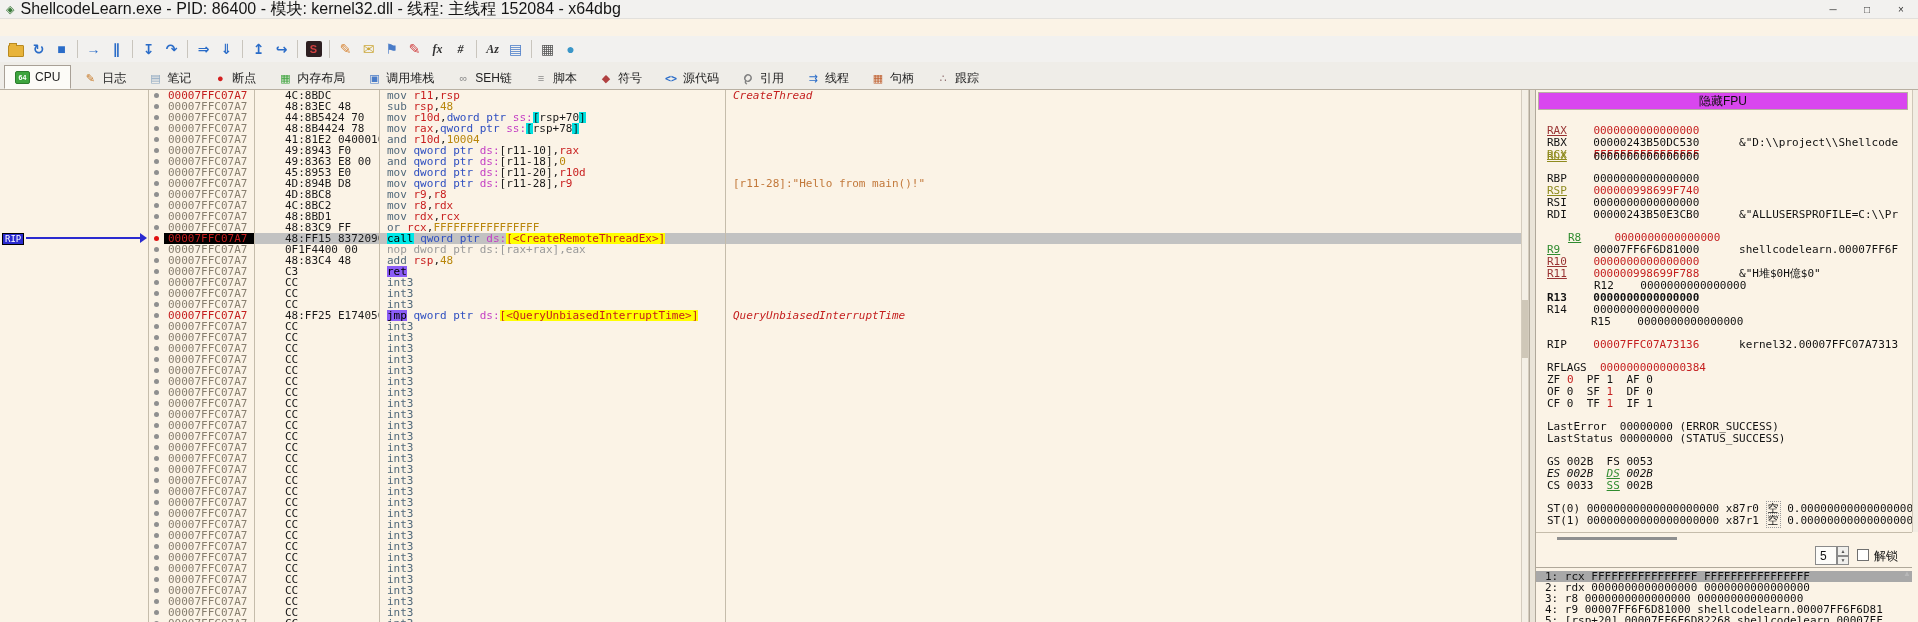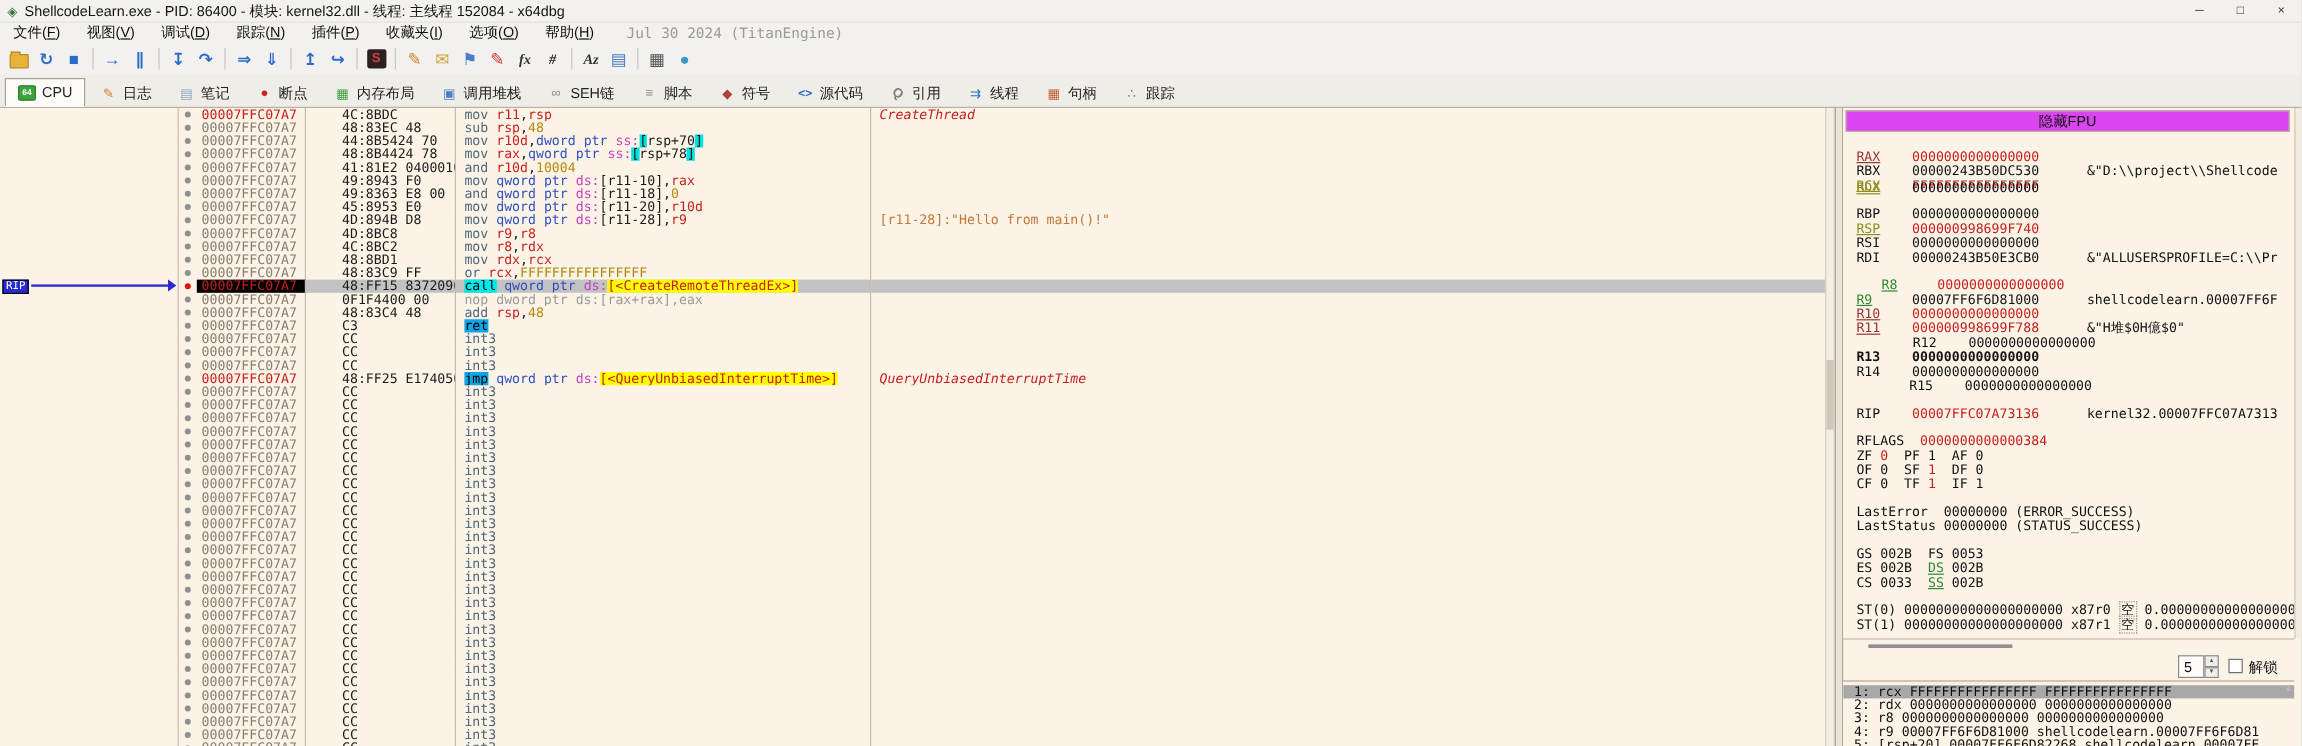--- a/index.html
+++ b/index.html
@@ -1,21 +1,21 @@
 <!DOCTYPE html>
 <html><head>
 <meta charset="utf-8">
 <style>
   html,body{margin:0;padding:0;background:#d8d8d8;}
   #win{position:relative;width:1918px;height:622px;background:#fbf3e6;overflow:hidden;
        font-family:"Liberation Sans","DejaVu Sans",sans-serif;font-size:12px;color:#111;}
   
   #titlebar{position:absolute;left:0;top:0;width:1918px;height:18px;background:#f2f1ef;border-bottom:1px solid #e2e0dc;display:flex;align-items:center;}
   #appicon{font-size:11px;color:#3a7a3a;margin:0 6px 0 6px;}
-  #title{font-size:12px;color:#151515;white-space:nowrap;}
+  #title{font-size:16px;color:#151515;white-space:nowrap;}
   #winbtns{position:absolute;right:0;top:0;height:18px;display:flex;}
   .wbtn{width:34px;height:18px;display:flex;align-items:center;justify-content:center;font-size:10px;color:#333;}
   #menubar{position:absolute;left:0;top:19px;width:1918px;height:17px;background:#f2f1ef;display:flex;align-items:center;}
   .mitem{padding:1px 11px;white-space:nowrap;color:#111;}
   #buildinfo{margin-left:16px;color:#9a9a9a;font-family:"DejaVu Sans Mono",monospace;font-size:12px;white-space:nowrap;}
   #toolbar{position:absolute;left:0;top:36px;width:1918px;height:26px;background:#f2f1ef;display:flex;align-items:center;padding-left:4px;box-sizing:border-box;}
   .ticon{width:23px;height:22px;display:inline-flex;align-items:center;justify-content:center;font-size:14px;font-weight:bold;}
   .ticon.tx{font-size:12px;font-style:italic;color:#333;font-weight:bold;font-family:"Liberation Serif","DejaVu Serif",serif;}
   .tsep{width:1px;height:18px;background:#c9c5bd;margin:0 4px;}
   .sbadge{display:inline-flex;align-items:center;justify-content:center;width:16px;height:16px;background:#2e1f21;color:#d04040;font-size:11px;font-weight:bold;border-radius:2px;}
@@ -37,21 +37,21 @@
   .dot{width:5px;height:5px;border-radius:50%;background:#8f8f8f;}
   .dot.red{background:#e01010;}
   .c-addr{width:86px;flex:none;padding-left:4px;border-right:1px solid #c5bcab;overflow:hidden;}
   .a0{color:#877e6e;} .a1{color:#c41e1e;} 
   .c-bytes{width:94px;flex:none;padding-left:30px;border-right:1px solid #c5bcab;overflow:hidden;color:#1a1a1a;}
   .c-ins{width:338px;flex:none;padding-left:7px;border-right:1px solid #c5bcab;overflow:hidden;}
   .c-com{flex:1;padding-left:7px;overflow:hidden;}
   .drow.sel .c-bytes,.drow.sel .c-ins,.drow.sel .c-com{background:#c2c2c2;}
   .drow.sel .c-addr{background:#000;color:#c41e1e;}
   .m{color:#50687a;} .r{color:#c81e1e;} .n{color:#b8860b;} .p{color:#2f4fc0;} .s{color:#c43fc4;} .x{color:#1a1a1a;}
-  .bh{color:#111;background:#00e0e0;} .cm{background:#00e8e8;color:#000;} .gm{background:#0ea5e9;color:#000;}
+  .bh{color:#111;background:#00e0e0;} .cm{background:#00e8e8;color:#000;} .gm{background:#8b5cf6;color:#000;}
   .fy{background:#ffff00;color:#c41e1e;} .gr{color:#9a9a9a;}
   .cr{color:#c41e1e;font-style:italic;} .co{color:#c2783a;}
   #riparrow{position:absolute;left:2px;width:150px;height:11px;pointer-events:none;}
   #ripbox{position:absolute;left:0;top:0;background:#2a2ad0;color:#fff;font-size:9px;line-height:10px;padding:0 2px;border:1px solid #000;font-family:"DejaVu Sans Mono",monospace;}
   #ripline{position:absolute;left:24px;top:4px;width:114px;height:2px;background:#2a2ad0;}
   #riphead{position:absolute;left:138px;top:0px;width:0;height:0;border-left:7px solid #2a2ad0;border-top:5px solid transparent;border-bottom:5px solid transparent;}
   
   #dscroll{position:absolute;left:1521px;top:90px;width:8px;height:532px;background:#f4efe5;border-left:1px solid #d4ccbe;border-right:1px solid #d4ccbe;box-sizing:border-box;}
   #dthumb{position:absolute;left:1522px;top:300px;width:6px;height:58px;background:#cfc7b8;}
   #vsplit{position:absolute;left:1529px;top:90px;width:7px;height:532px;background:#eae4d8;border-left:1px solid #b0a89a;border-right:1px solid #b0a89a;box-sizing:border-box;}
@@ -85,31 +85,20 @@
 <div id="win">
   <div id="titlebar">
     <span id="appicon">◈</span>
     <span id="title">ShellcodeLearn.exe - PID: 86400 - 模块: kernel32.dll - 线程: 主线程 152084 - x64dbg</span>
     <div id="winbtns">
         <span class="wbtn">─</span>
         <span class="wbtn">□</span>
         <span class="wbtn">×</span>
       </div>
   </div>
-  <div id="menubar">
-      <span class="mitem">文件(<u>F</u>)</span>
-      <span class="mitem">视图(<u>V</u>)</span>
-      <span class="mitem">调试(<u>D</u>)</span>
-      <span class="mitem">跟踪(<u>N</u>)</span>
-      <span class="mitem">插件(<u>P</u>)</span>
-      <span class="mitem">收藏夹(<u>I</u>)</span>
-      <span class="mitem">选项(<u>O</u>)</span>
-      <span class="mitem">帮助(<u>H</u>)</span>
-      <span id="buildinfo">Jul 30 2024 (TitanEngine)</span>
-    </div>
   <div id="toolbar">
       <span class="ticon">
         <span class="folder"></span>
       </span>
       <span class="ticon" style="color: rgb(42, 108, 200);">↻</span>
       <span class="ticon" style="color: rgb(42, 108, 200);">■</span>
       <div class="tsep"></div>
       <span class="ticon" style="color: rgb(42, 108, 200);">→</span>
       <span class="ticon" style="color: rgb(42, 108, 200);">∥</span>
       <div class="tsep"></div>
@@ -277,21 +266,21 @@
       <div class="regline" style="top: 214px;"><span>R14    0000000000000000</span></div>
       <div class="regline" style="top: 226px; padding-left: 44px;"><span>R15    0000000000000000</span></div>
       <div class="regline" style="top: 249px;"><span>RIP    </span><span class="red">00007FFC07A73136</span><span>      </span><span>kernel32.00007FFC07A7313</span></div>
       <div class="regline" style="top: 272px;"><span>RFLAGS  </span><span class="red">0000000000000384</span></div>
       <div class="regline" style="top: 284px;"><span>ZF </span><span class="red">0</span><span>  PF 1  AF 0</span></div>
       <div class="regline" style="top: 296px;"><span>OF 0  SF </span><span class="red">1</span><span>  DF 0</span></div>
       <div class="regline" style="top: 308px;"><span>CF 0  TF </span><span class="red">1</span><span>  IF 1</span></div>
       <div class="regline" style="top: 331px;"><span>LastError  00000000 (ERROR_SUCCESS)</span></div>
       <div class="regline" style="top: 343px;"><span>LastStatus 00000000 (STATUS_SUCCESS)</span></div>
       <div class="regline" style="top: 366px;"><span>GS 002B  FS 0053</span></div>
-      <div class="regline" style="top: 378px;"><span>ES 002B  </span><span class="grn">DS</span><span> 002B</span></div>
+      <div class="regline" style="top: 378px; font-style: italic;"><span>ES 002B  </span><span class="grn">DS</span><span> 002B</span></div>
       <div class="regline" style="top: 390px;"><span>CS 0033  </span><span class="grn">SS</span><span> 002B</span></div>
       <div class="regline" style="top: 413px;"><span>ST(0) 00000000000000000000 x87r0 </span><span class="box">空</span><span> 0.000000000000000000</span></div>
       <div class="regline" style="top: 425px;"><span>ST(1) 00000000000000000000 x87r1 </span><span class="box">空</span><span> 0.000000000000000000</span></div>
     </div>
   <div id="rscroll"></div>
 
   <div id="splitbar"></div>
   <div id="ccdrop">
     <span>默认 (x64 fastcall)</span>
     <span id="cccaret">▼</span>

